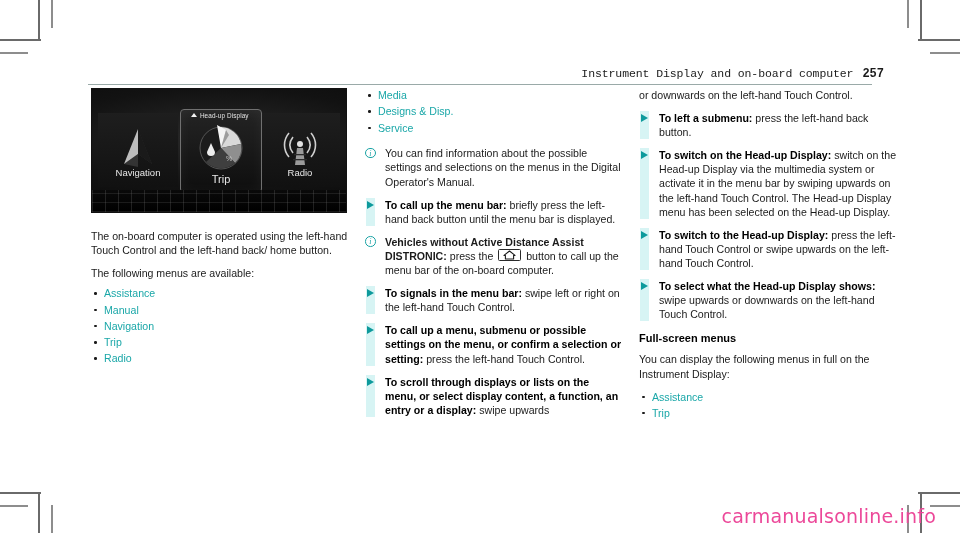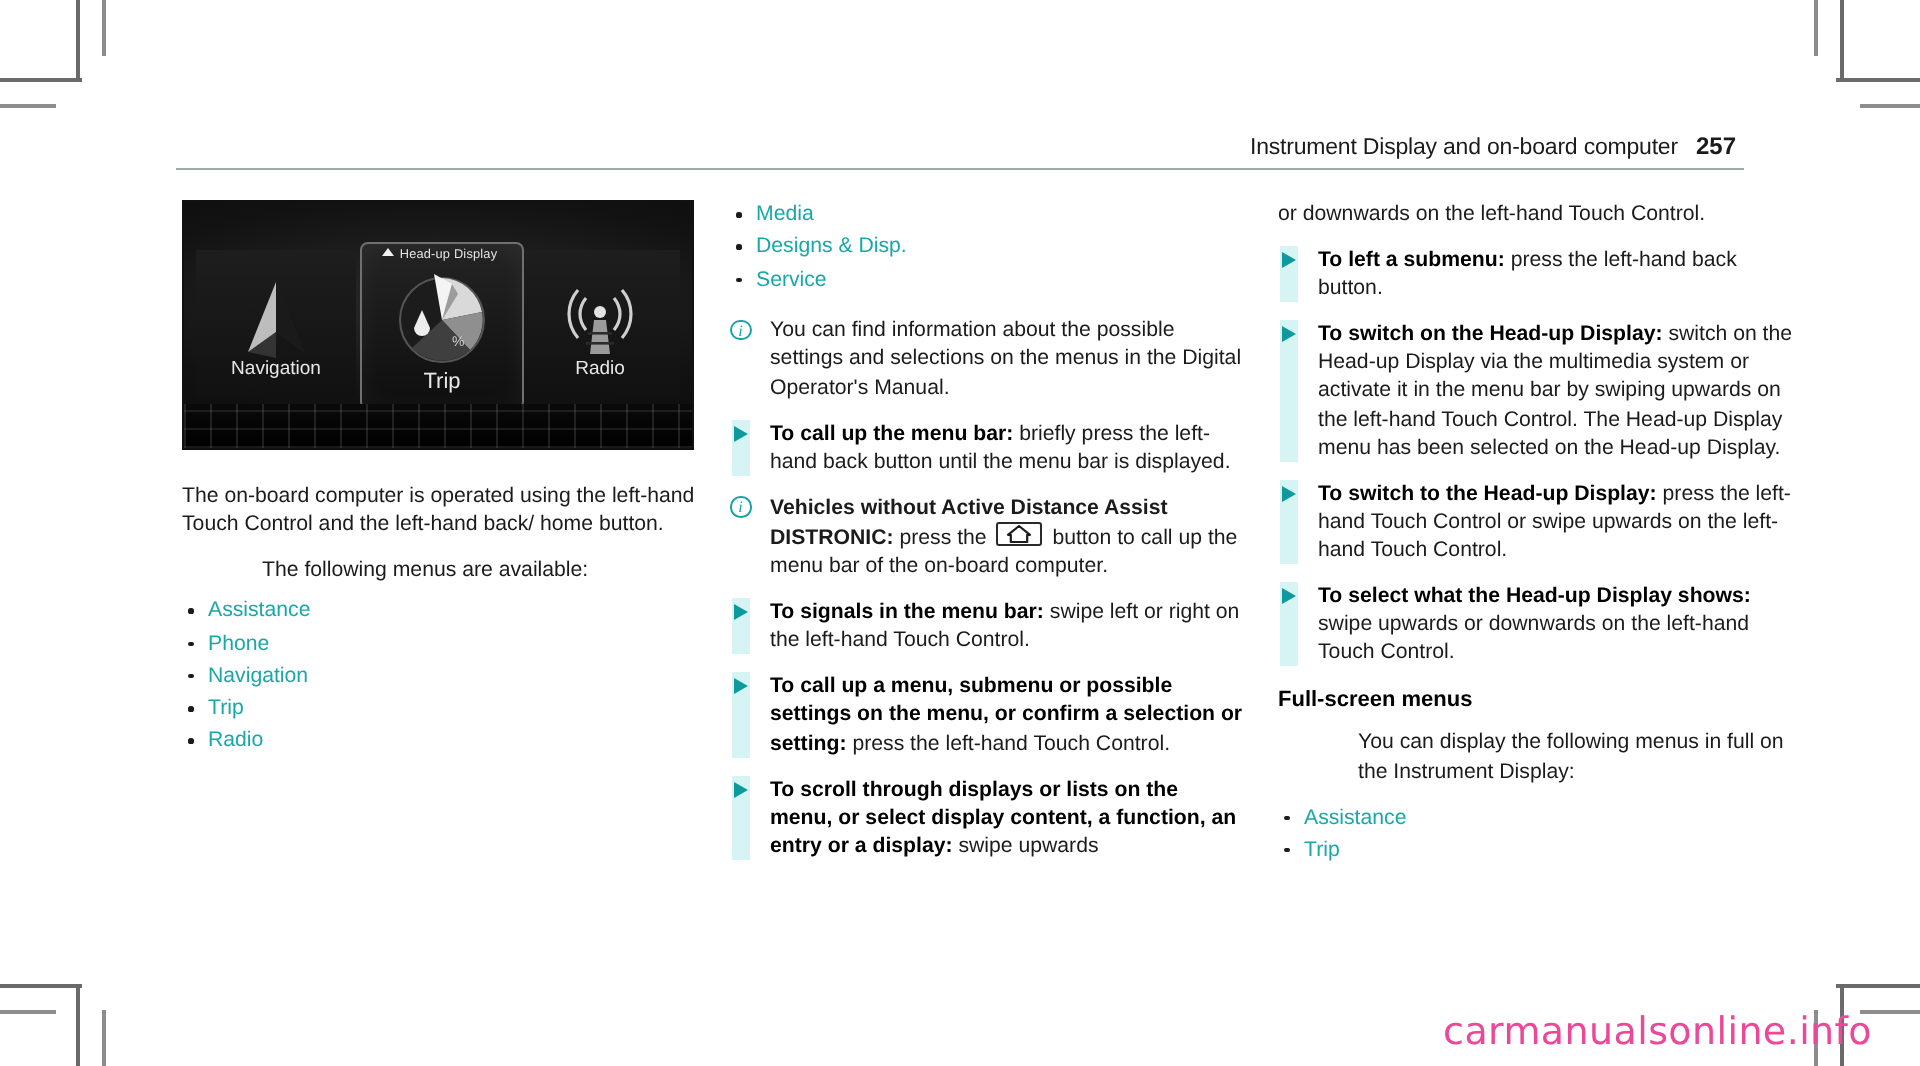--- a/index.html
+++ b/index.html
@@ -16,24 +16,25 @@
     color: #1b1b1b;
     -webkit-font-smoothing: antialiased;
   }
   .cm-line-v { position: absolute; width: 2px; background: #8d8d8d; }
   .cm-line-h { position: absolute; height: 2px; background: #8d8d8d; }
   .cm-line-v.dark, .cm-line-h.dark { background: #6a6a6a; }
 
   
   .page-header {
     position: absolute;
-    left: 84px;
+    left: 100px;
     top: 64px;
     width: 784px;
     text-align: right;
+    font-family: Liberation Mono, monospace;
   }
   .page-header .hdr-title {
     font-size: 11.5px;
     color: #1b1b1b;
     letter-spacing: -0.1px;
   }
   .page-header .hdr-page {
     font-size: 12px;
     font-weight: bold;
     color: #1b1b1b;
@@ -44,30 +45,30 @@
     left: 88px;
     top: 84px;
     width: 784px;
     height: 1px;
     background: #9aaaa8;
   }
 
   
   .col {
     position: absolute;
-    top: 100px;
+    top: 88px;
     font-size: 10.6px;
     line-height: 14.1px;
   }
   .col-1 { left: 91px;  width: 258px; }
   .col-2 { left: 365px; width: 258px; }
   .col-3 { left: 639px; width: 258px; }
 
   p { margin: 0 0 9px 0; }
-  p.tight { margin-bottom: 0; margin-left: 40px; }
+  p.tight { margin-bottom: 0; }
 
   
   .illus {
     width: 256px;
     height: 125px;
     background: #000;
     position: relative;
     overflow: hidden;
     margin-bottom: 16px;
     border: 1px solid #111;
@@ -334,21 +335,21 @@
     </div>
 
     <div class="grid-floor"></div>
   </div>
 
   <p>The on-board computer is operated using the left-hand Touch Control and the left-hand back/ home button.</p>
   <p class="tight">The following menus are available:</p>
 
   <ul class="tlist" style="margin-top:6px;">
     <li>Assistance</li>
-    <li>Phone</li>
+    <li>Manual</li>
     <li>Navigation</li>
     <li>Trip</li>
     <li>Radio</li>
   </ul>
 </div>
 
 <div class="col col-2">
 
   <ul class="tlist" style="margin-bottom:11px;">
     <li>Media</li>

